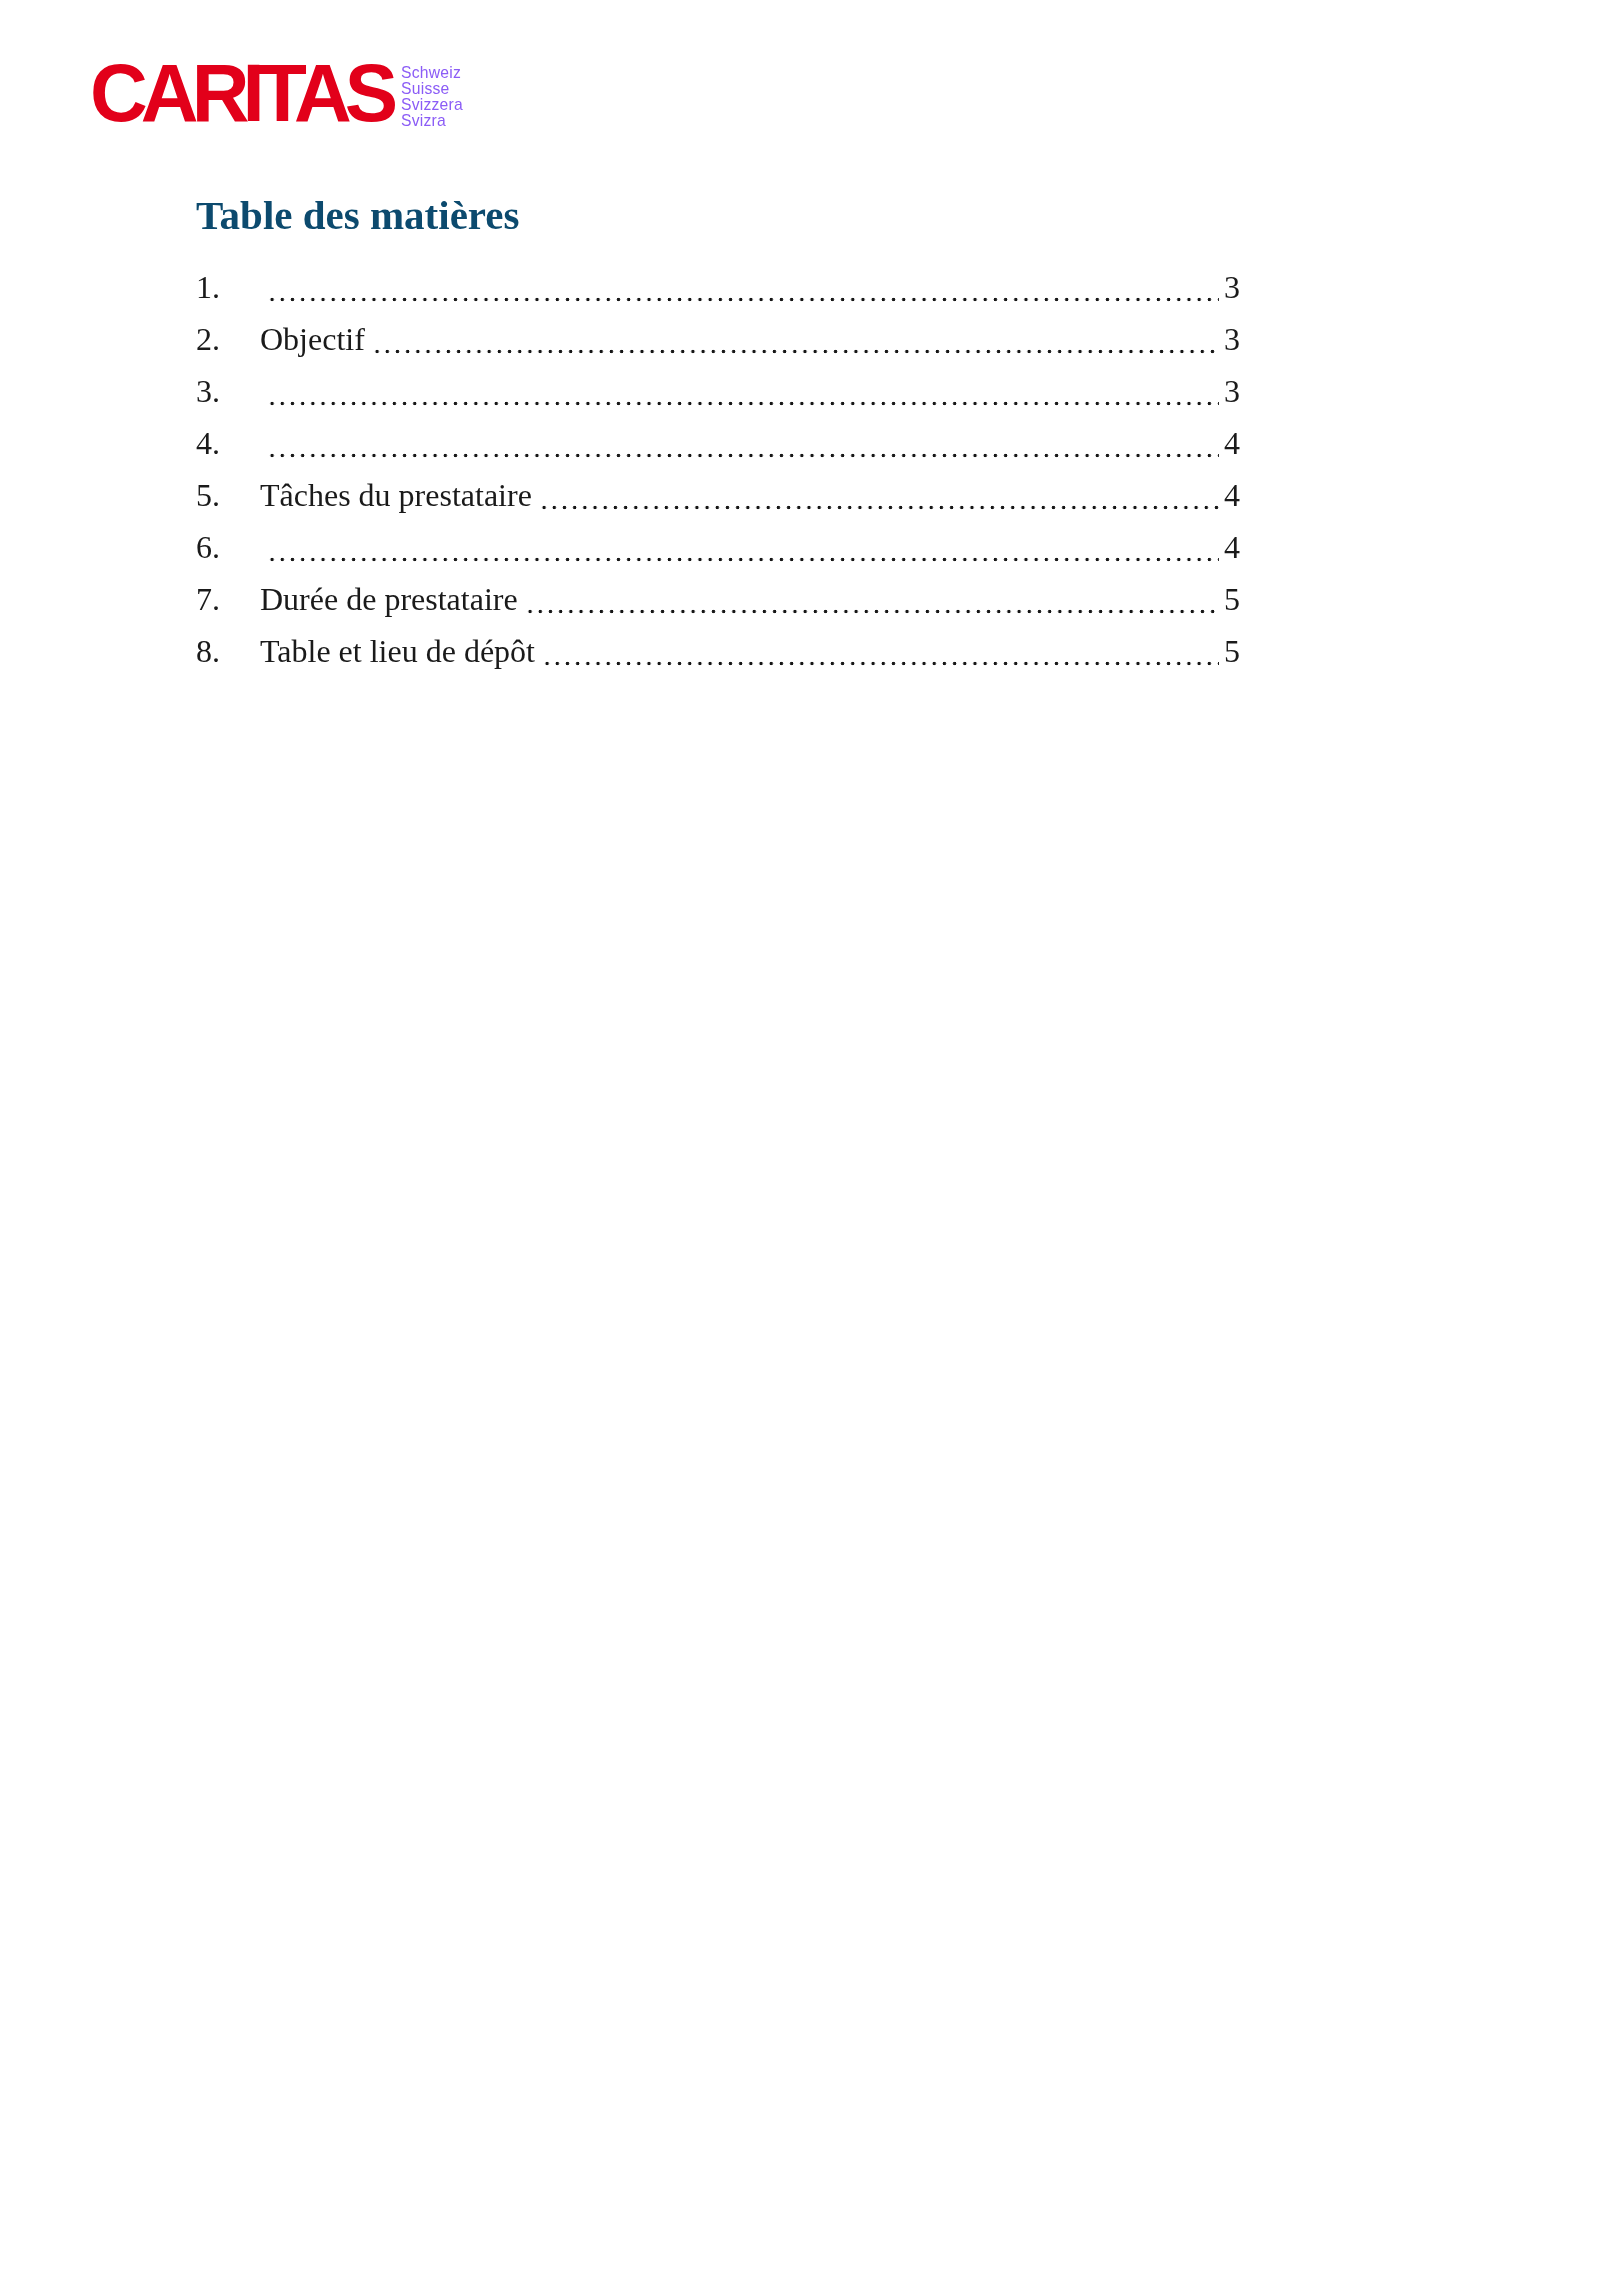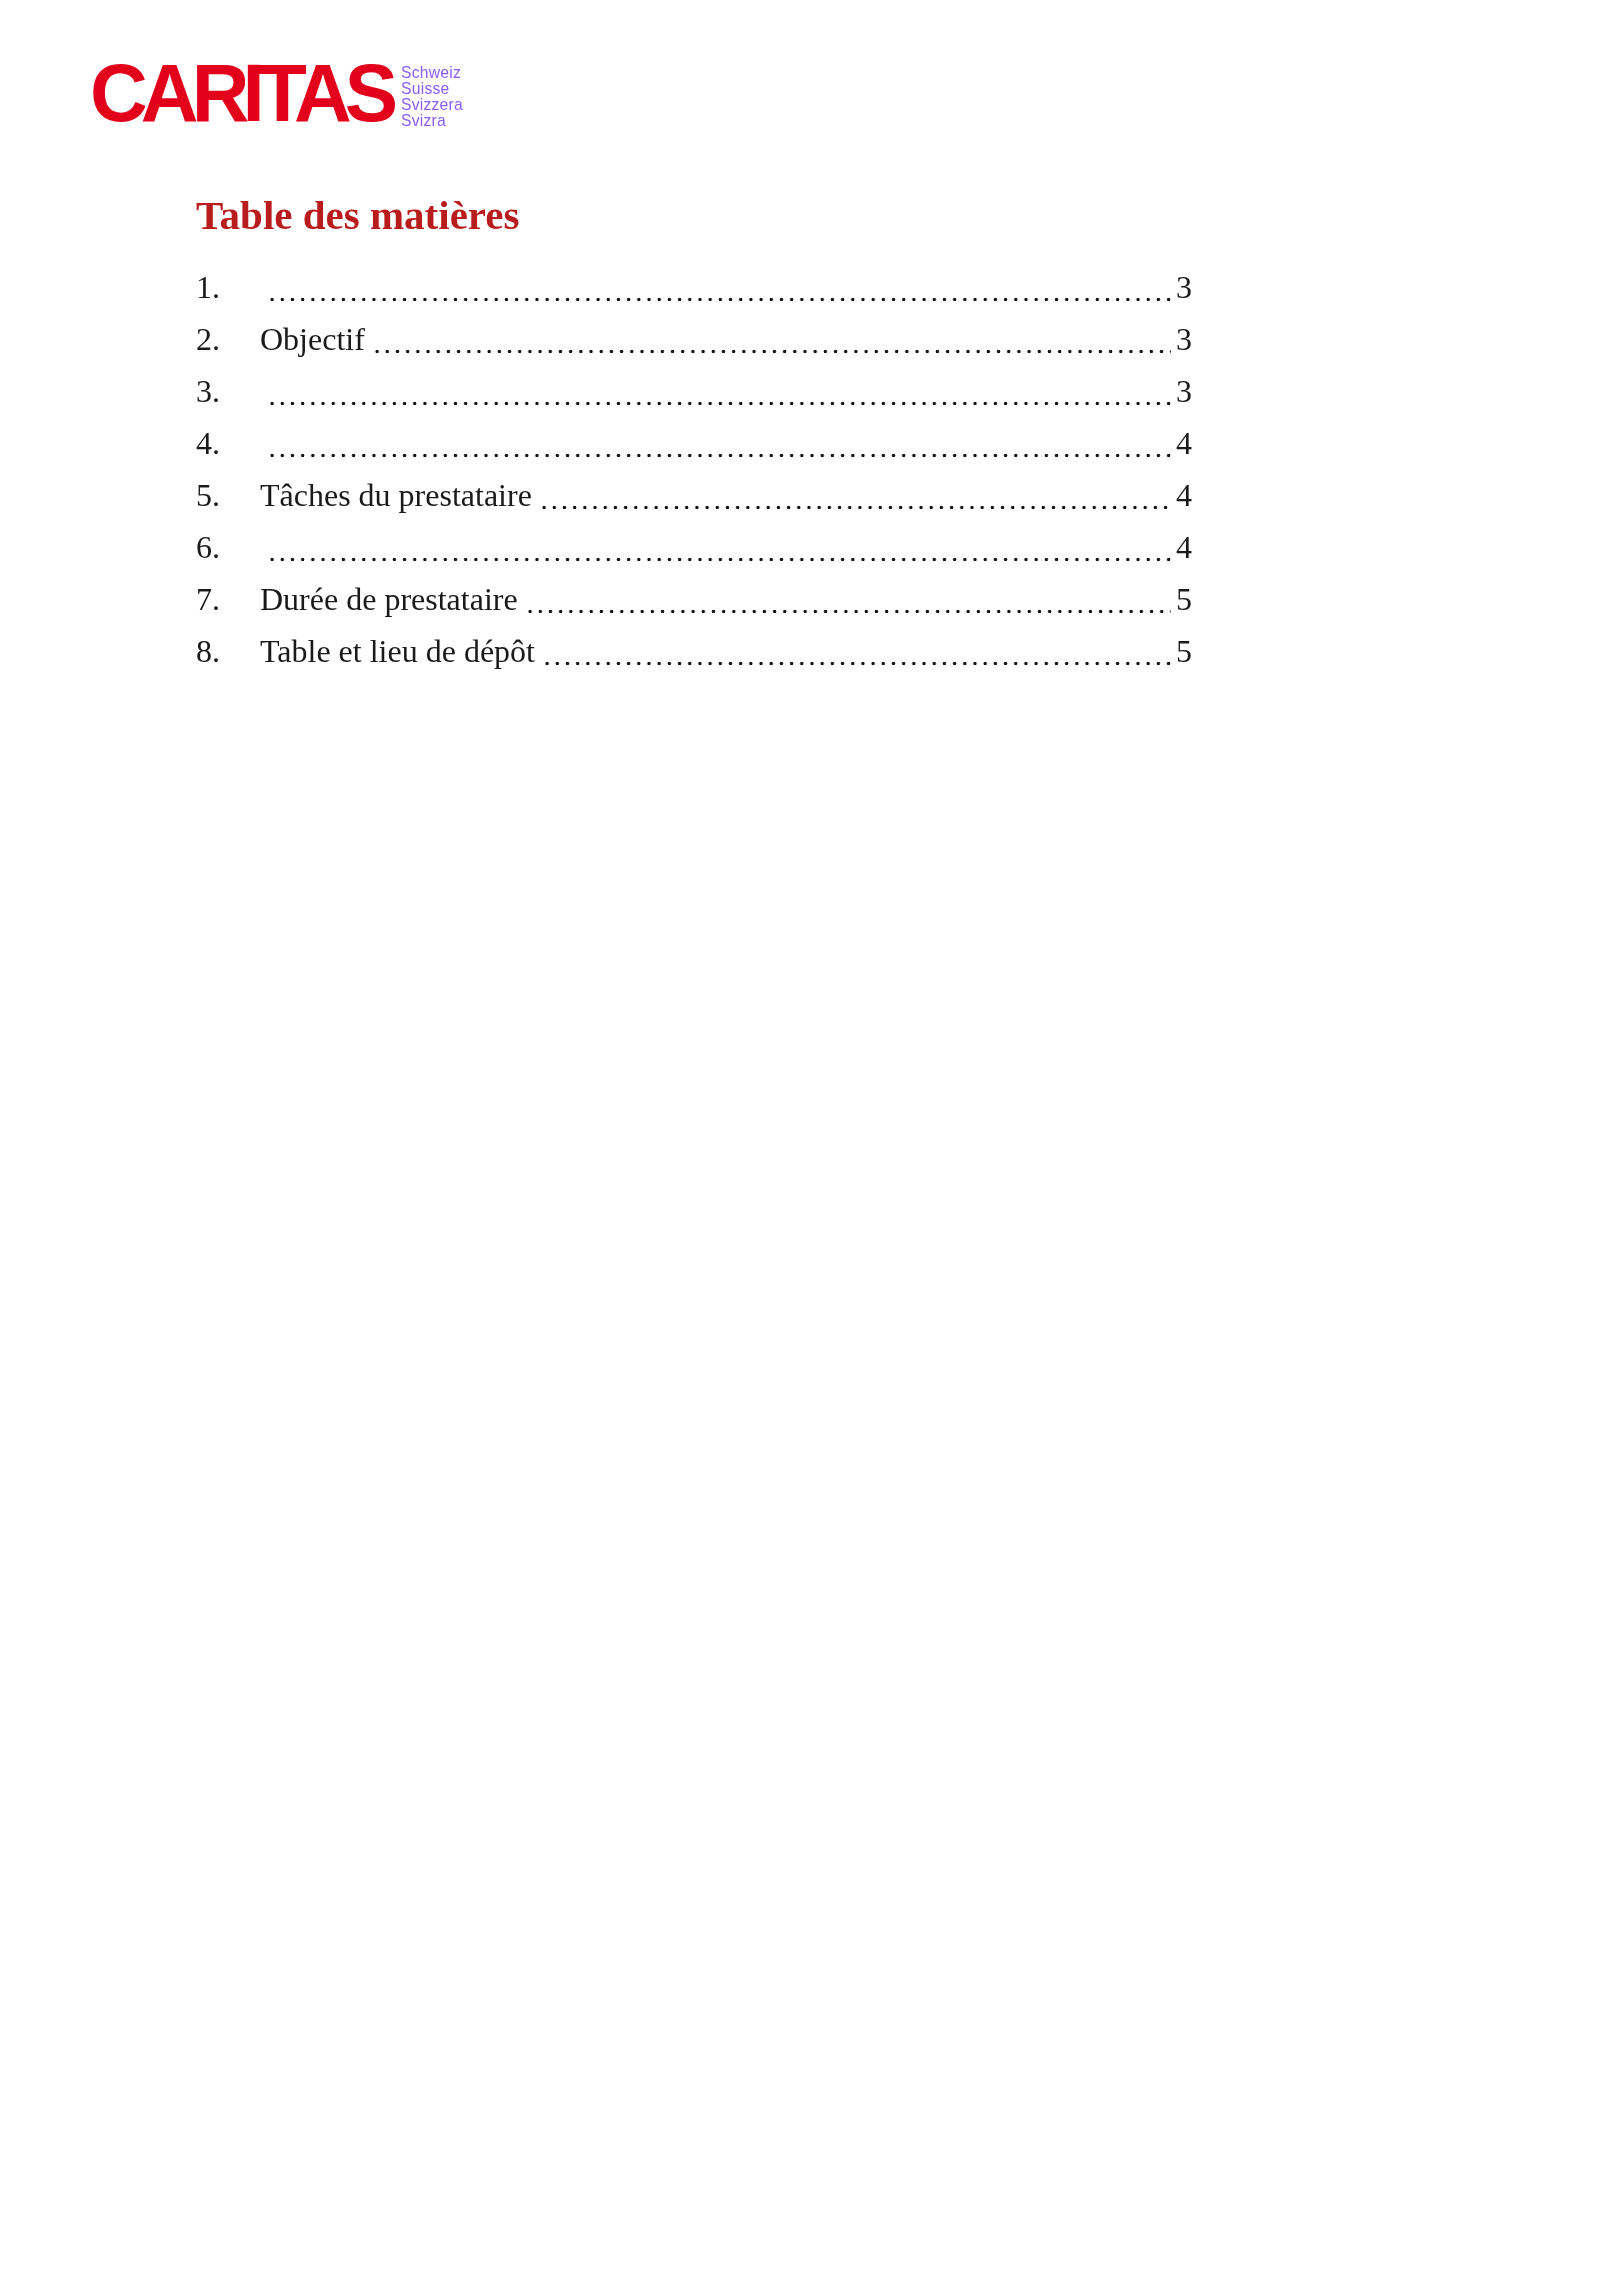--- a/index.html
+++ b/index.html
@@ -8,20 +8,21 @@
     background: #ffffff;
   }
   .page {
     position: relative;
     width: 1376px;
     height: 2293px;
     background: #ffffff;
     overflow: hidden;
     font-family: "Liberation Serif", serif;
     color: #1a1a1a;
+    padding-left: 48px;
   }
 
   
   .logo {
     position: absolute;
     left: 90px;
     top: 57px;
     display: flex;
     align-items: flex-start;
   }
@@ -48,21 +49,21 @@
   
   .toc-title {
     position: absolute;
     left: 196px;
     top: 195px;
     margin: 0;
     font-family: "Liberation Serif", serif;
     font-weight: 700;
     font-size: 41px;
     line-height: 1;
-    color: #b91c1c;
+    color: #0c4a6e;
   }
 
   
   .toc {
     position: absolute;
     left: 196px;
     right: 184px;
     top: 261px;
   }
   .toc-row {

